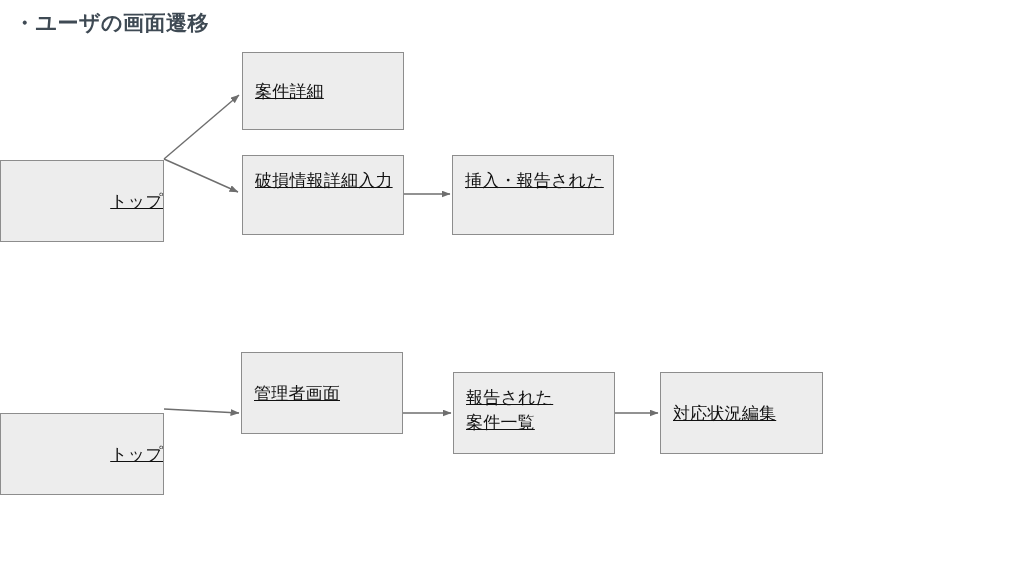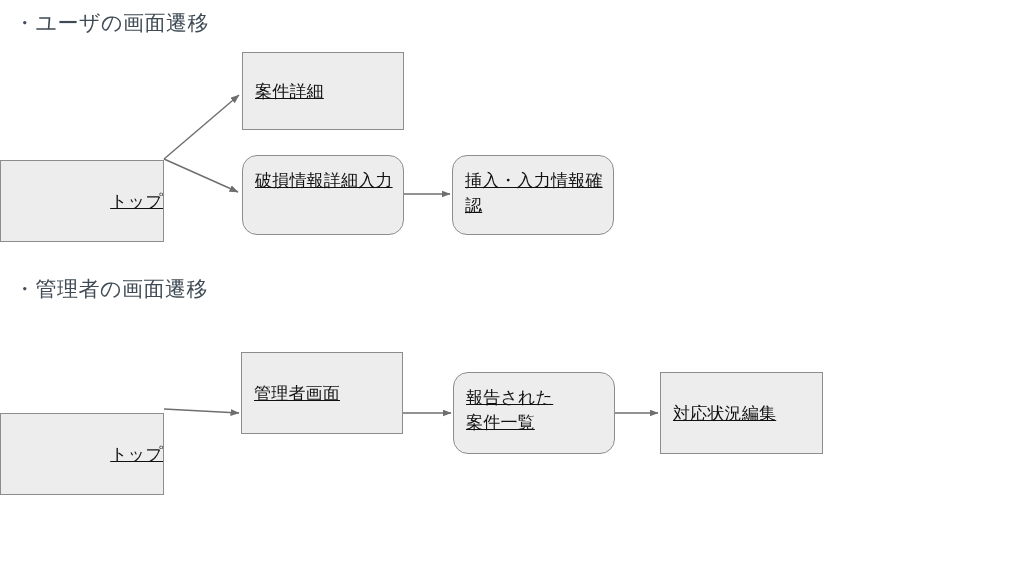--- a/index.html
+++ b/index.html
@@ -18,21 +18,21 @@
     background: #ffffff;
     overflow: hidden;
   }
   .heading {
     position: absolute;
     color: #3f4a54;
     font-size: 21px;
     line-height: 26px;
     letter-spacing: 0.5px;
     white-space: nowrap;
-    font-weight: 400;
+    font-weight: 700;
   }
   .node {
     position: absolute;
     box-sizing: border-box;
     background: #ededed;
     border: 1px solid #8d8d8d;
     color: #111111;
     font-size: 17px;
     line-height: 25px;
     letter-spacing: 0.2px;
@@ -58,21 +58,20 @@
     padding-left: 12px;
     text-align: left;
   }
   
   .node.left-top {
     display: flex;
     align-items: flex-start;
     justify-content: flex-start;
     padding: 12px 6px 0 12px;
     text-align: left;
-    border-radius: 15px;
   }
   svg.edges {
     position: absolute;
     left: 0;
     top: 0;
     width: 1024px;
     height: 571px;
     pointer-events: none;
     overflow: visible;
   }
@@ -82,21 +81,20 @@
     fill: none;
   }
 </style>
 </head>
 <body>
 
 <div id="canvas">
 
   <div class="heading" style="left:14px; top:10px;">・ユーザの画面遷移</div>
 
-  <div class="heading" style="left:14px; top:276px;">・管理者の画面遷移</div>
 
   <svg class="edges" viewBox="0 0 1024 571" xmlns="http://www.w3.org/2000/svg">
     <defs>
       <marker id="arrowhead" markerWidth="9" markerHeight="7" refX="8.5" refY="3.5" orient="auto" markerUnits="userSpaceOnUse">
         <polygon points="0 0, 9 3.5, 0 7" fill="#6e6e6e"></polygon>
       </marker>
     </defs>
 
     <line x1="164" y1="159" x2="239" y2="95" marker-end="url(#arrowhead)"></line>
 
@@ -117,21 +115,21 @@
 
   <div class="node left-mid" style="left:242px; top:52px; width:162px; height:78px;">
     <span class="node-label">案件詳細</span>
   </div>
 
   <div class="node left-top" style="left:242px; top:155px; width:162px; height:80px;">
     <span class="node-label">破損情報詳細入力</span>
   </div>
 
   <div class="node left-top" style="left:452px; top:155px; width:162px; height:80px;">
-    <span class="node-label">挿入・入力情報確認</span>
+    <span class="node-label">挿入・報告された</span>
   </div>
 
   <div class="node center" style="left:0px; top:372px; width:164px; height:82px;">
     <span class="node-label">トップ</span>
   </div>
 
   <div class="node left-mid" style="left:241px; top:352px; width:162px; height:82px;">
     <span class="node-label">管理者画面</span>
   </div>
 

